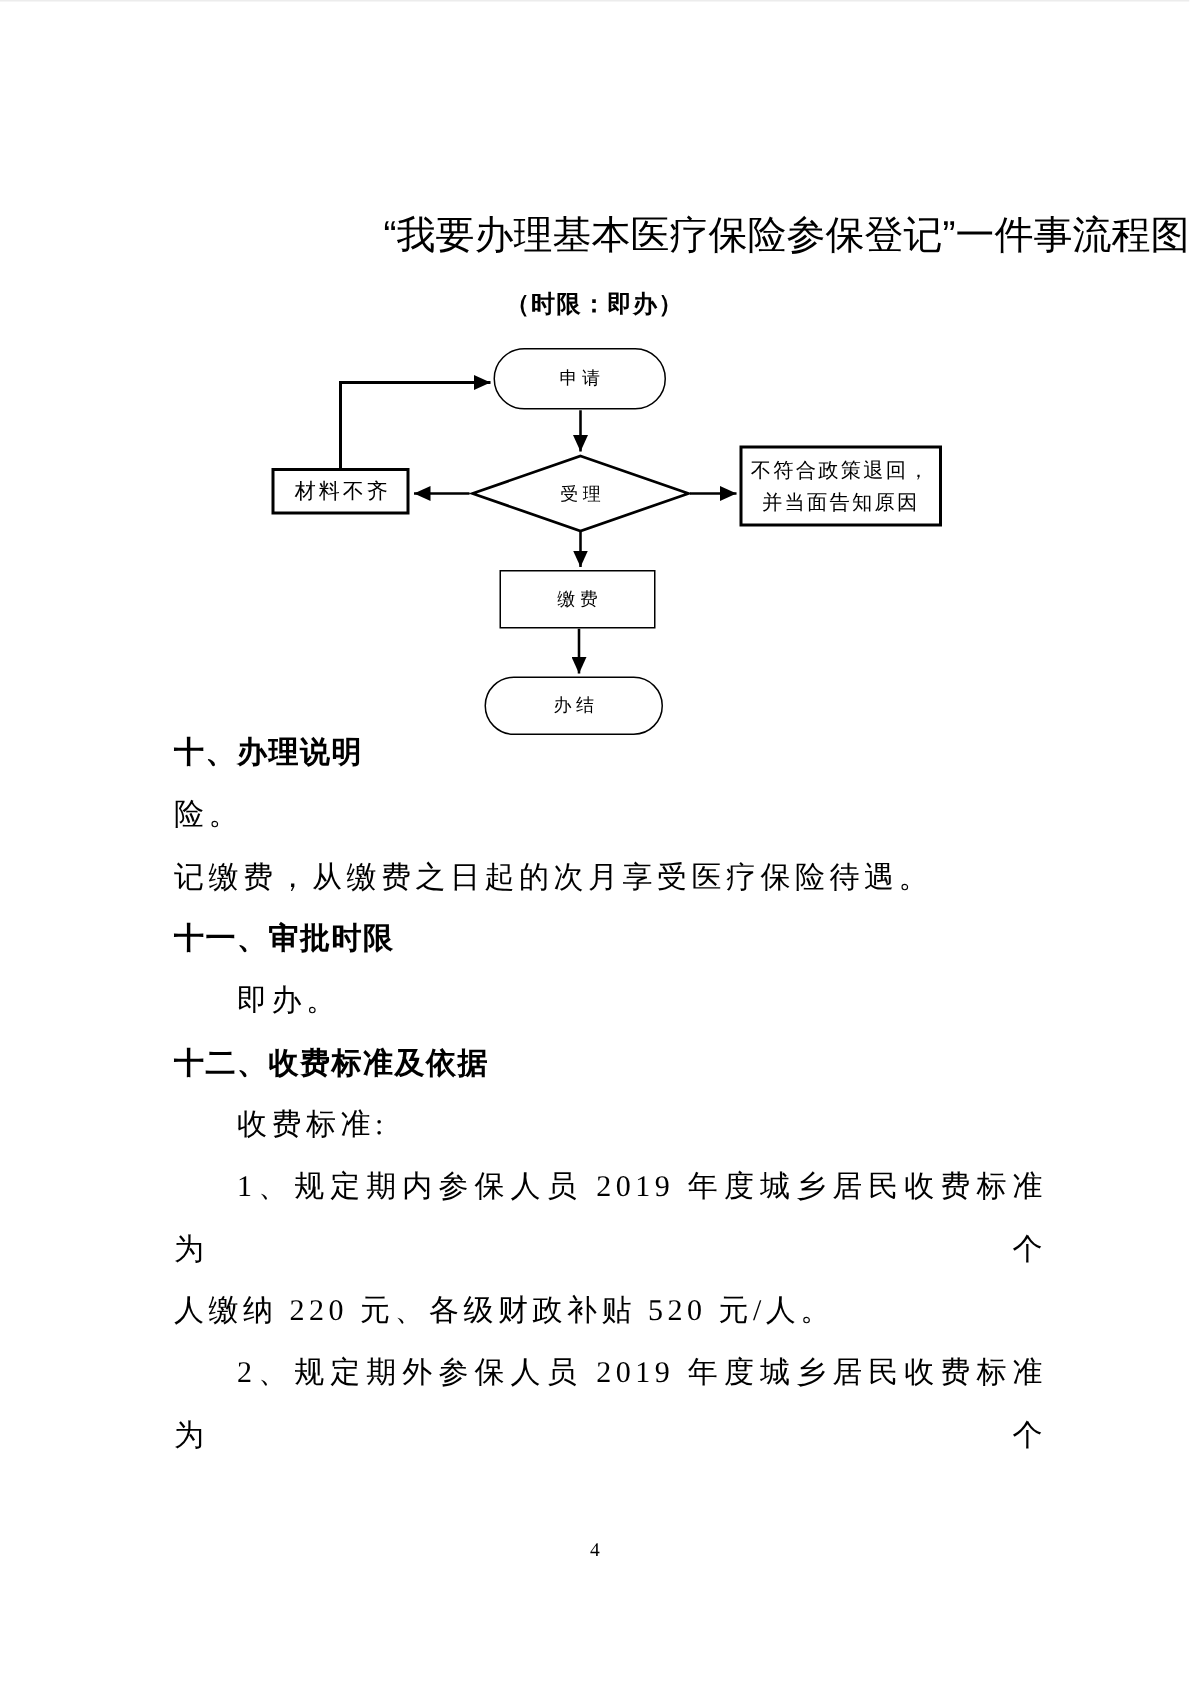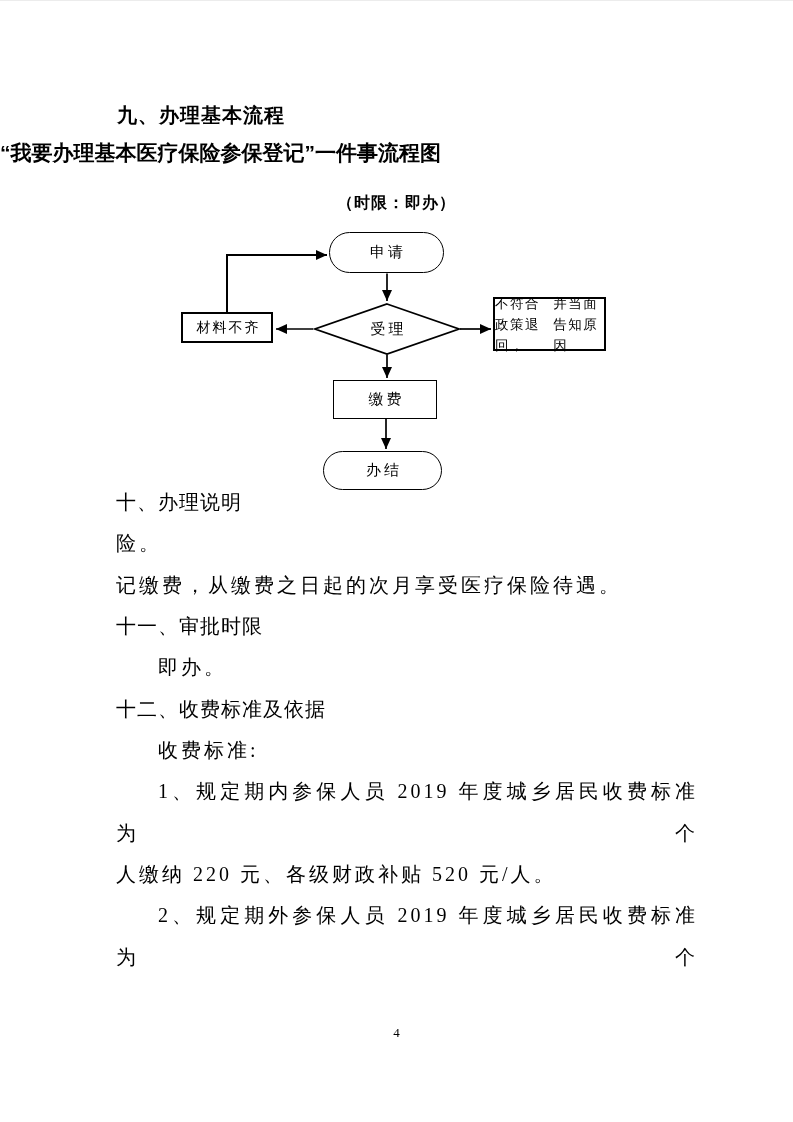--- a/index.html
+++ b/index.html
@@ -7,64 +7,63 @@
     position:relative; width:793px; height:1122px; background:#ffffff;
     color:#000; overflow:hidden; border-top:1px solid #ececec;
     font-family:"Liberation Serif", serif;
   }
   .heading {
     font-family:"Liberation Sans", sans-serif; font-weight:bold;
     font-size:20px; letter-spacing:1px; color:#000;
   }
   #sec9-heading { position:absolute; top:101px; left:117px; }
   #flow-title {
-    position:absolute; top:138px; left:0; width:100%; text-align:left;
-    font-family:"Liberation Sans", sans-serif; font-weight:bold; font-size:21px;
+    position:absolute; top:138px; left:0; width:100%; text-align:right;
+    font-family:"Liberation Sans", sans-serif; font-weight:normal; font-size:26px;
   }
   #time-limit {
     position:absolute; top:192px; left:0; width:100%; text-align:center;
     font-weight:bold; font-size:16px; letter-spacing:1px;
   }
   
   #flowchart { position:absolute; top:220px; left:0; width:793px; height:276px; }
   #flow-svg { position:absolute; top:0; left:0; }
   .fnode {
     position:absolute; box-sizing:border-box; background:#fff;
     border:1.7px solid #000; display:flex; align-items:center; justify-content:center;
-    font-size:15px; letter-spacing:3px; text-indent:3px;
+    font-size:12px; letter-spacing:3px; text-indent:3px;
   }
   .stadium { border-radius:21px; }
   #n-apply    { left:329px; top:11px;  width:115px; height:41px; }
   #n-review   { left:315px; top:83px;  width:144px; height:50px; border:none; background:transparent; }
   #n-materials{ left:181px; top:91px;  width:92px;  height:31px; border-width:2px; font-size:14px; letter-spacing:2px; }
-  #n-reject   { left:493px; top:76px;  width:113px; height:54px;
-                flex-direction:row; font-size:13.5px; line-height:21px;
+  #n-reject   { left:493px; top:76px;  width:135px; height:54px;
+                flex-direction:column; font-size:13.5px; line-height:21px;
                 letter-spacing:1.5px; text-indent:0; border-width:2px; }
   #n-pay      { left:333px; top:159px; width:104px; height:39px;justify-content:center; }
   #n-complete { left:323px; top:230px; width:119px; height:39px; border-radius:20px; }
   
   #textbody {
     position:absolute; top:481px; left:116px; width:582px;
     font-size:20px; letter-spacing:3px;
   }
   .bl { line-height:41.34px; }
-  .bh { font-family:"Liberation Sans", sans-serif; font-weight:normal; letter-spacing:1px; }
+  .bh { font-family:"Liberation Sans", sans-serif; font-weight:bold; letter-spacing:1px; }
   .ind { text-indent:42px; }
   .full { text-align:justify; text-align-last:justify; }
   #page-num {
     position:absolute; top:1024px; left:0; width:100%;
     text-align:center; font-size:13px; letter-spacing:0;
   }
 </style>
 </head>
 <body>
 
 <div class="page">
 
-  <div id="sec9-heading" class="heading">九、办理基本流程</div>
 
   <div id="flow-title">“我要办理基本医疗保险参保登记”一件事流程图</div>
 
   <div id="time-limit">（时限：即办）</div>
 
   <div id="flowchart">
     <svg id="flow-svg" width="793" height="276" viewBox="0 0 793 276">
       <defs>
         <marker id="arr" viewBox="0 0 11 10" refX="11" refY="5" markerWidth="11" markerHeight="10" markerUnits="userSpaceOnUse" orient="auto">
           <path d="M0,0 L11,5 L0,10 z" fill="#000"></path>

